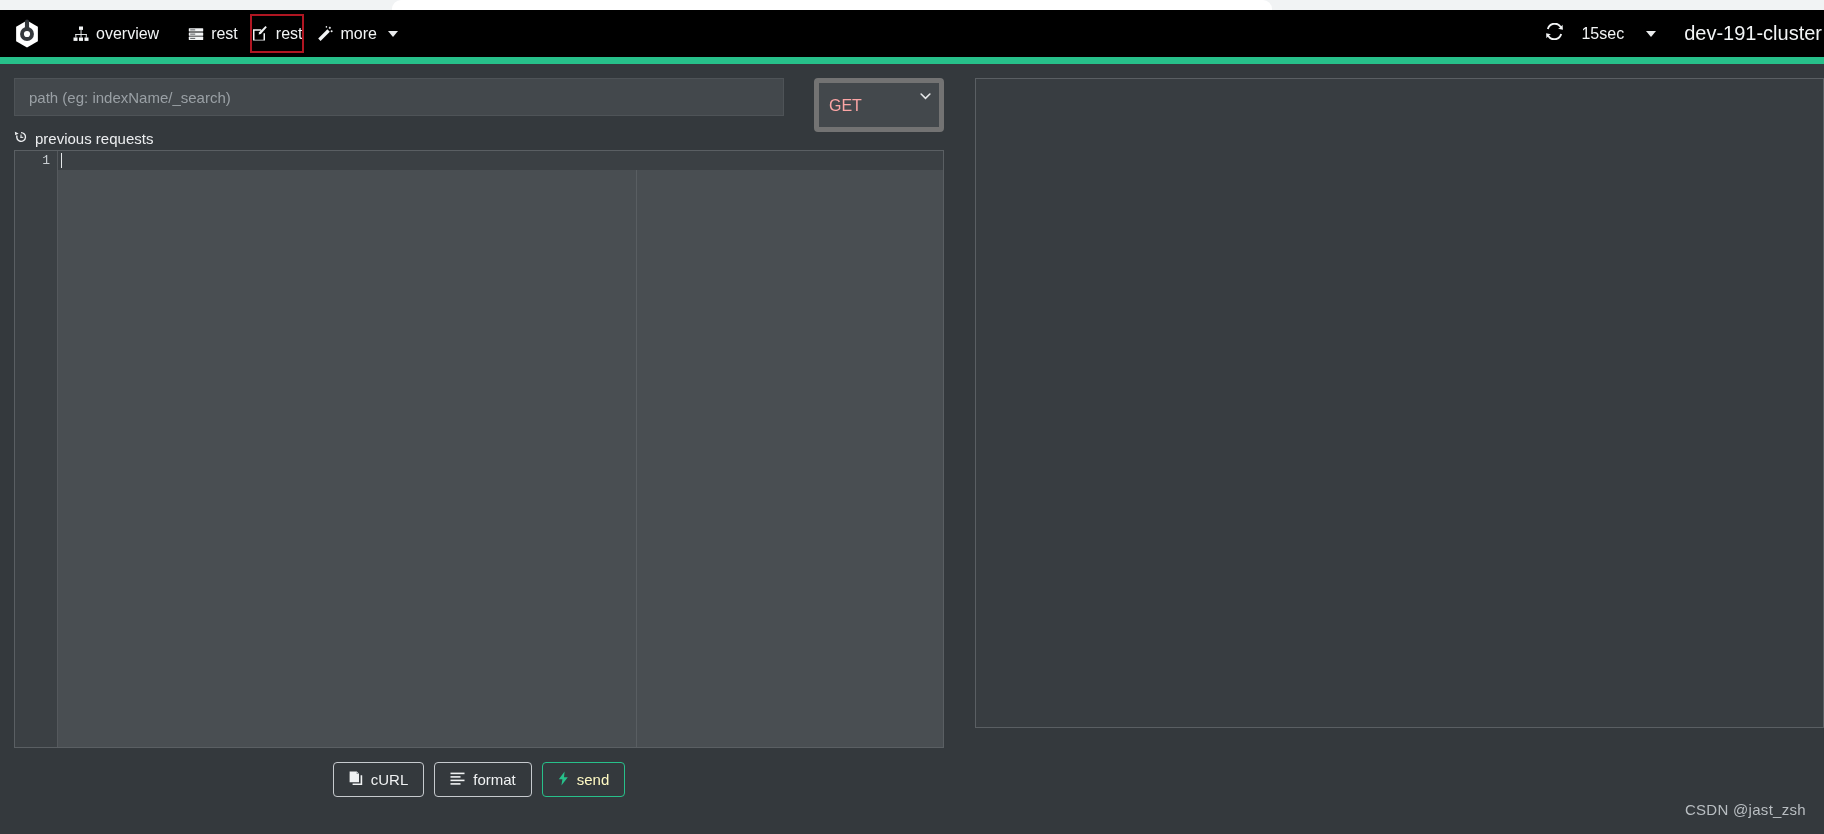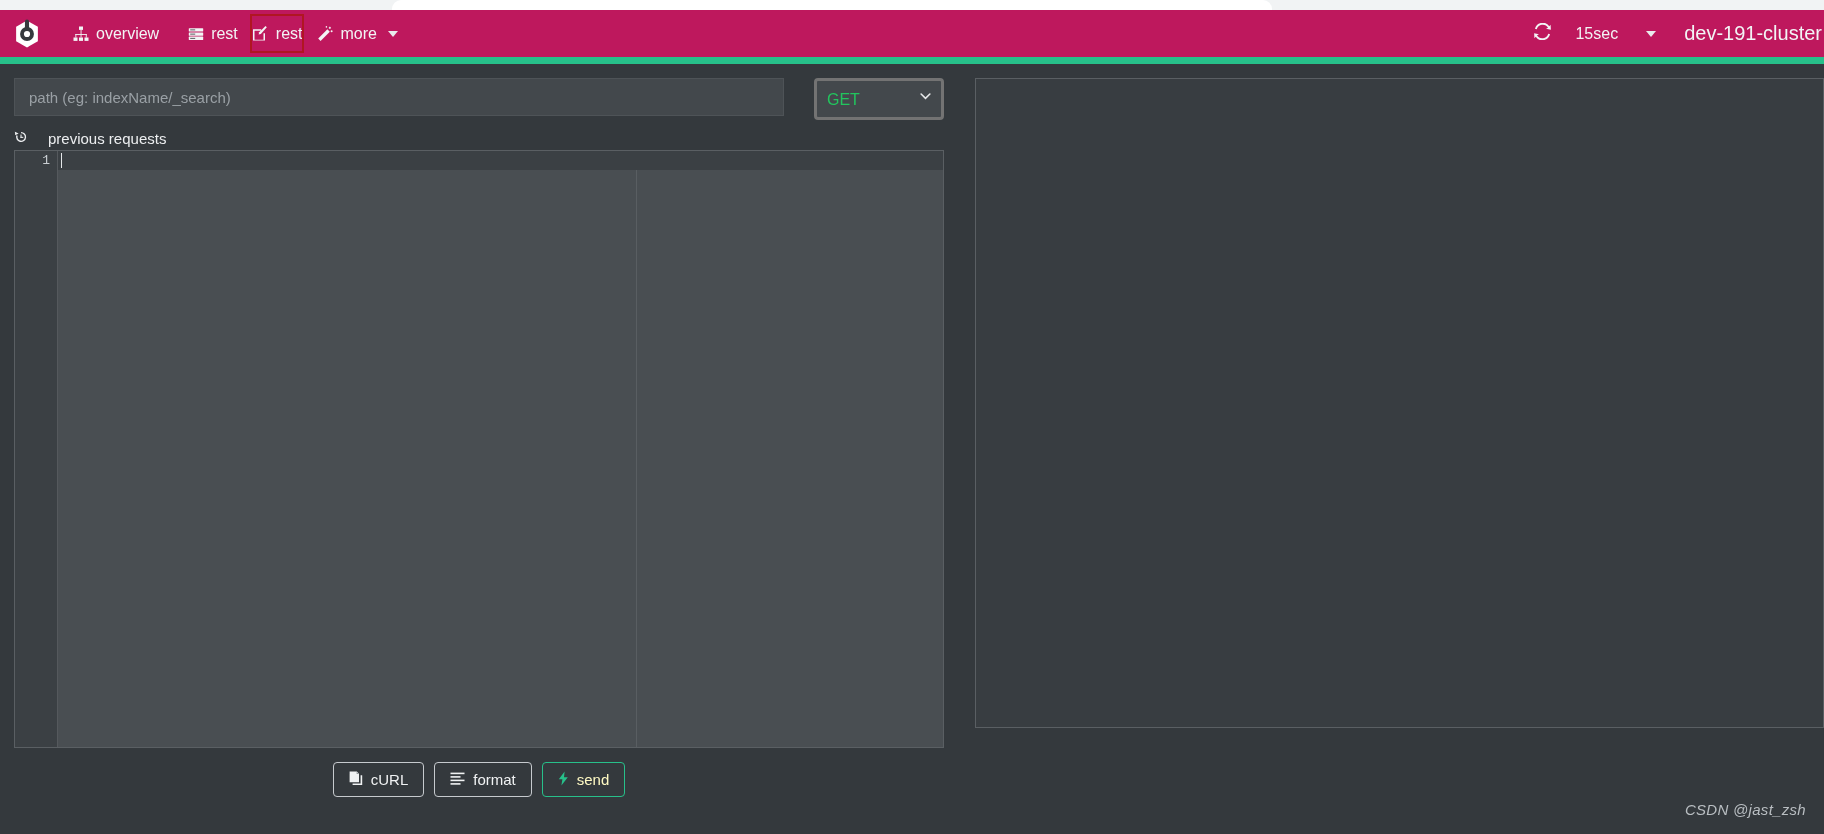--- a/index.html
+++ b/index.html
@@ -40,21 +40,21 @@
     border-top-left-radius: 9px;
     border-top-right-radius: 9px;
   }
 
   
   .navbar {
     position: absolute;
     top: 10px; left: 0;
     width: 1824px;
     height: 47px;
-    background: #be185d;
+    background: #000000;
     display: flex;
     align-items: center;
     box-sizing: border-box;
     padding: 0 0 0 8px;
   }
   .accent-bar {
     position: absolute;
     top: 57px; left: 0;
     width: 1824px;
     height: 7px;
@@ -100,21 +100,21 @@
   }
   .nav-right {
     margin-left: auto;
     display: flex;
     align-items: center;
     padding-right: 0px;
   }
   .refresh-item {
     display: flex;
     align-items: center;
-    gap: 24px;
+    gap: 18px;
     font-size: 16px;
     padding: 8px 14px;
     cursor: pointer;
     color: #f2f4f5;
   }
   .cluster-name {
     font-size: 20px;
     padding: 8px 2px 8px 14px;
     color: #f2f4f5;
     white-space: nowrap;
@@ -141,26 +141,26 @@
     border-radius: 0;
     color: #e6e8ea;
     font-size: 15px;
     padding: 0 14px;
     font-family: "Liberation Sans", sans-serif;
     outline: none;
   }
   .path-input::placeholder { color: #9aa0a5; }
   .method-select {
     width: 130px;
-    height: 42px;
+    height: 54px;
     box-sizing: border-box;
     background: #43484c;
-    border: 3px solid #737373;
+    border: 5px solid #737373;
     border-radius: 4px;
-    color: #22c55e;
+    color: #fca5a5;
     font-size: 16px;
     padding: 0 10px;
     font-family: "Liberation Sans", sans-serif;
     -webkit-appearance: none;
     appearance: none;
     outline: none;
   }
   .select-wrap { position: relative; width: 130px; height: 38px; }
   .select-chevron {
     position: absolute;
@@ -169,21 +169,21 @@
     pointer-events: none;
   }
 
   
   .prev-requests {
     position: absolute;
     top: 130px;
     left: 14px;
     display: flex;
     align-items: center;
-    gap: 20px;
+    gap: 7px;
     font-size: 15px;
     color: #eceef0;
     cursor: pointer;
   }
 
   
   .editor {
     position: absolute;
     top: 150px;
     left: 14px;
@@ -278,21 +278,20 @@
   }
 
   
   .watermark {
     position: absolute;
     right: 18px;
     bottom: 16px;
     font-size: 15px;
     color: #b9bec2;
     letter-spacing: 0.3px;
-    font-style: italic;
   }
 </style>
 </head>
 <body>
 
 <div class="app">
 
   <div class="browser-chrome">
     <div class="tab-shape"></div>
   </div>

